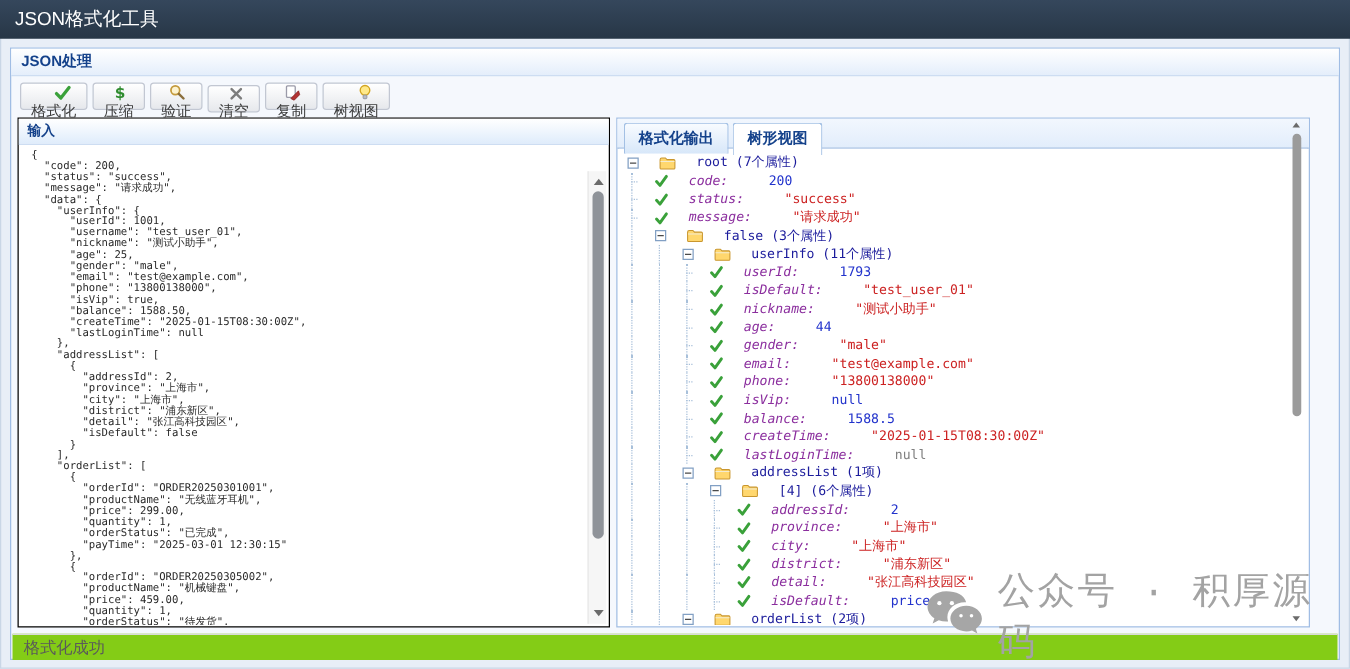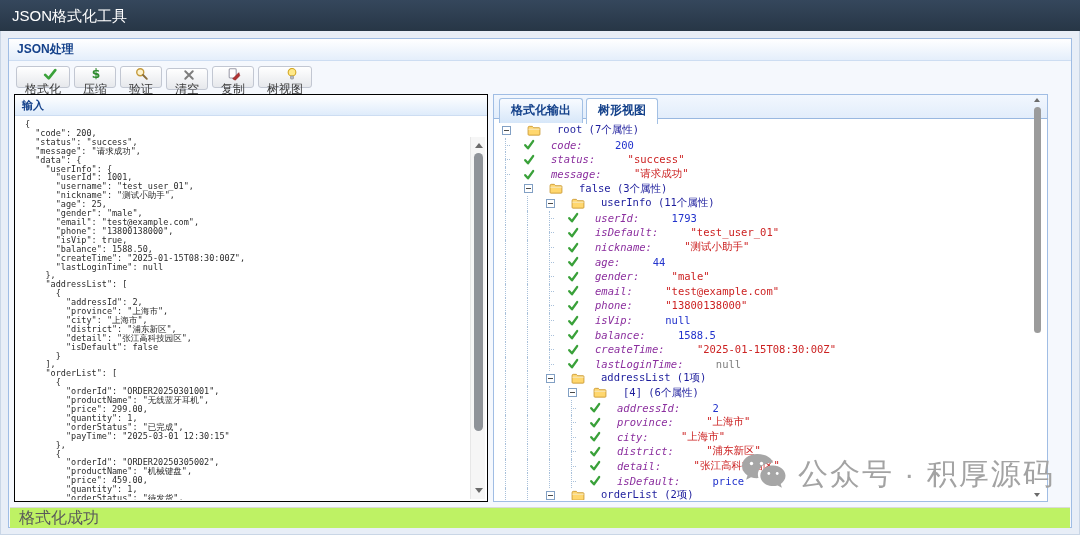--- a/index.html
+++ b/index.html
@@ -119,31 +119,31 @@
   
   .tsb-up{ position:absolute; top:3px; right:7px; }
   .tsb-thumb{ position:absolute; top:12px; right:6px; width:7px; height:226px;
               background:#9b9b9b; border-radius:4px; }
   .tsb-down{ position:absolute; bottom:4px; right:7px; }
   .tri-up.small{ border-left-width:3px;border-right-width:3px;border-bottom-width:4px; margin:0; }
   .tri-down.small{ border-left-width:3px;border-right-width:3px;border-top-width:4px; margin:0; }
   
   .statusbar{
     position:absolute; left:1px; right:1px; top:468px; height:21px;
-    background:#bef264; border-top:1px solid #dadada;
-    color:#5a5a5a; font-size:16px; line-height:20px; padding-left:9px;
+    background:#84cc16; border-top:1px solid #dadada;
+    color:#5a5a5a; font-size:13px; line-height:20px; padding-left:9px;
   }
   
   .watermark{
     position:absolute; left:740px; top:452px; z-index:9;
     display:flex; align-items:center; pointer-events:none;
   }
   .watermark .wm-text{
     font-size:30px; color:#a3a3a3; letter-spacing:2px; margin-left:10px;
-    font-family:Liberation Sans, sans-serif;
+    font-family:Liberation Mono, monospace;
   }
 </style>
 </head>
 <body>
 
 <div class="titlebar">JSON格式化工具</div>
 
 <div class="main">
   <div class="pheader">JSON处理</div>
 

